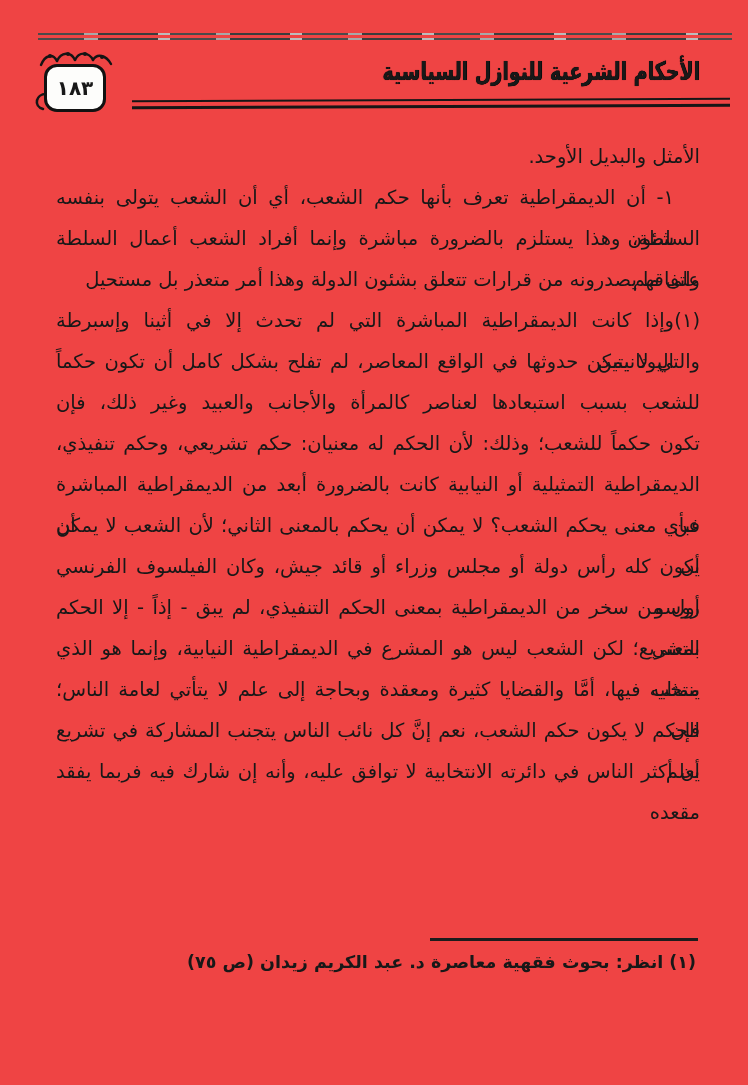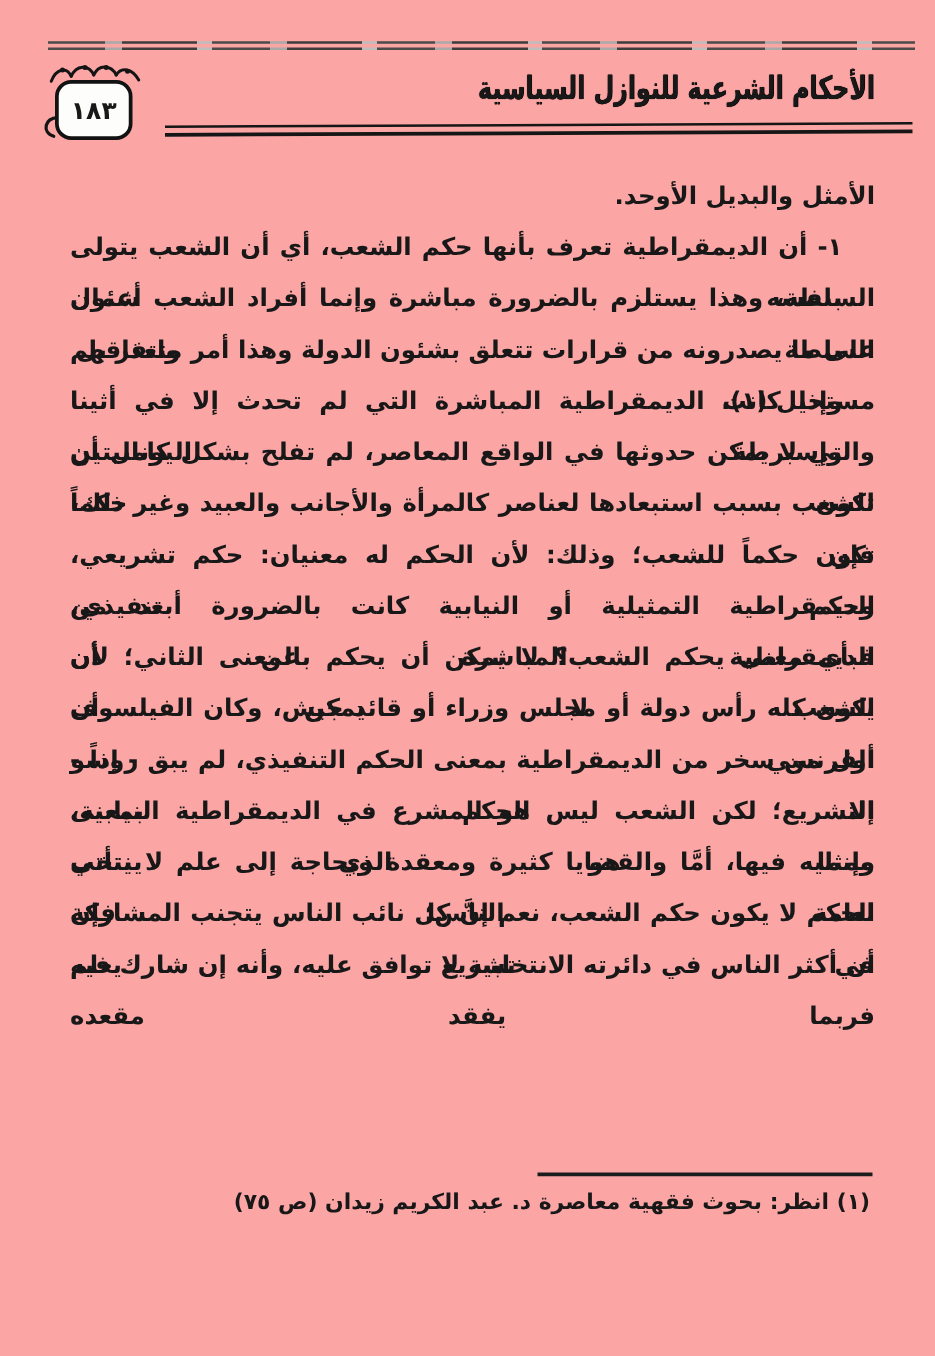--- a/index.html
+++ b/index.html
@@ -5,21 +5,21 @@
   html, body {
     margin: 0;
     padding: 0;
     background: #e8e8e8;
   }
   .page {
     position: relative;
     width: 748px;
     height: 1085px;
     margin: 0 auto;
-    background: #fca5a5;
+    background: #ef4444;
     overflow: hidden;
     direction: rtl;
     font-family: "DejaVu Sans", sans-serif;
     color: #181818;
   }
 
   
   .top-rule {
     position: absolute;
     top: 33px;
@@ -104,21 +104,21 @@
   .text-block {
     position: absolute;
     top: 136px;
     right: 48px;
     left: 56px;
   }
   .line {
     height: 41px;
     line-height: 41px;
     font-size: 19.5px;
-    font-weight: bold;
+    font-weight: normal;
     text-align: right;
     white-space: normal;
     overflow: visible;
   }
   .line.j {
     text-align: justify;
     text-align-last: justify;
   }
   .line.ind {
     padding-right: 26px;

